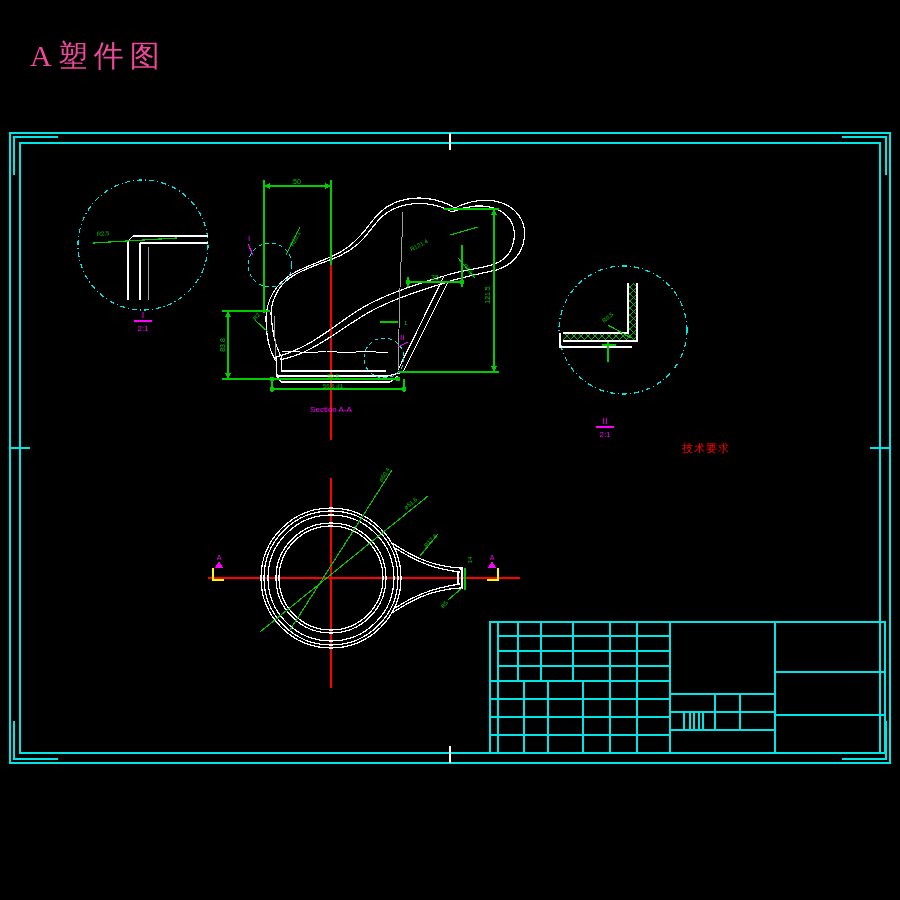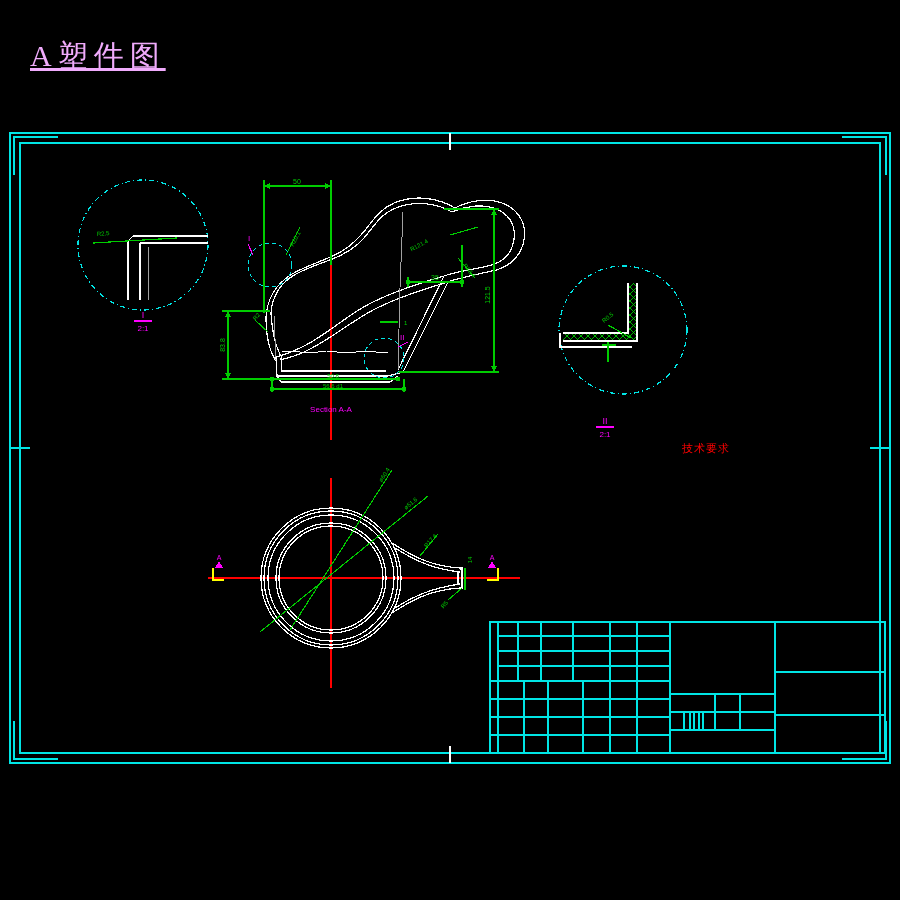--- a/index.html
+++ b/index.html
@@ -5,28 +5,27 @@
 <style>
   html,body{margin:0;padding:0;background:#000;}
   body{
     width:900px;height:900px;overflow:hidden;
     font-family:"Liberation Sans", sans-serif;
     position:relative;
   }
   #root{position:relative;width:900px;height:900px;background:#000;}
   #page-title{
     position:absolute;left:30px;top:36px;
-    color:#f0abfc;
+    color:#ec4899;
     font-family:"Liberation Serif", serif;
     font-size:30px;
     letter-spacing:6px;
     font-weight:normal;
     white-space:nowrap;
     margin:0;
-    text-decoration:underline;
   }
   #cad-svg{position:absolute;left:0;top:0;}
   .nosel{user-select:none;}
 </style>
 </head>
 <body>
 
 <div id="root">
 
   <h1 id="page-title" class="nosel">A塑件图</h1>

